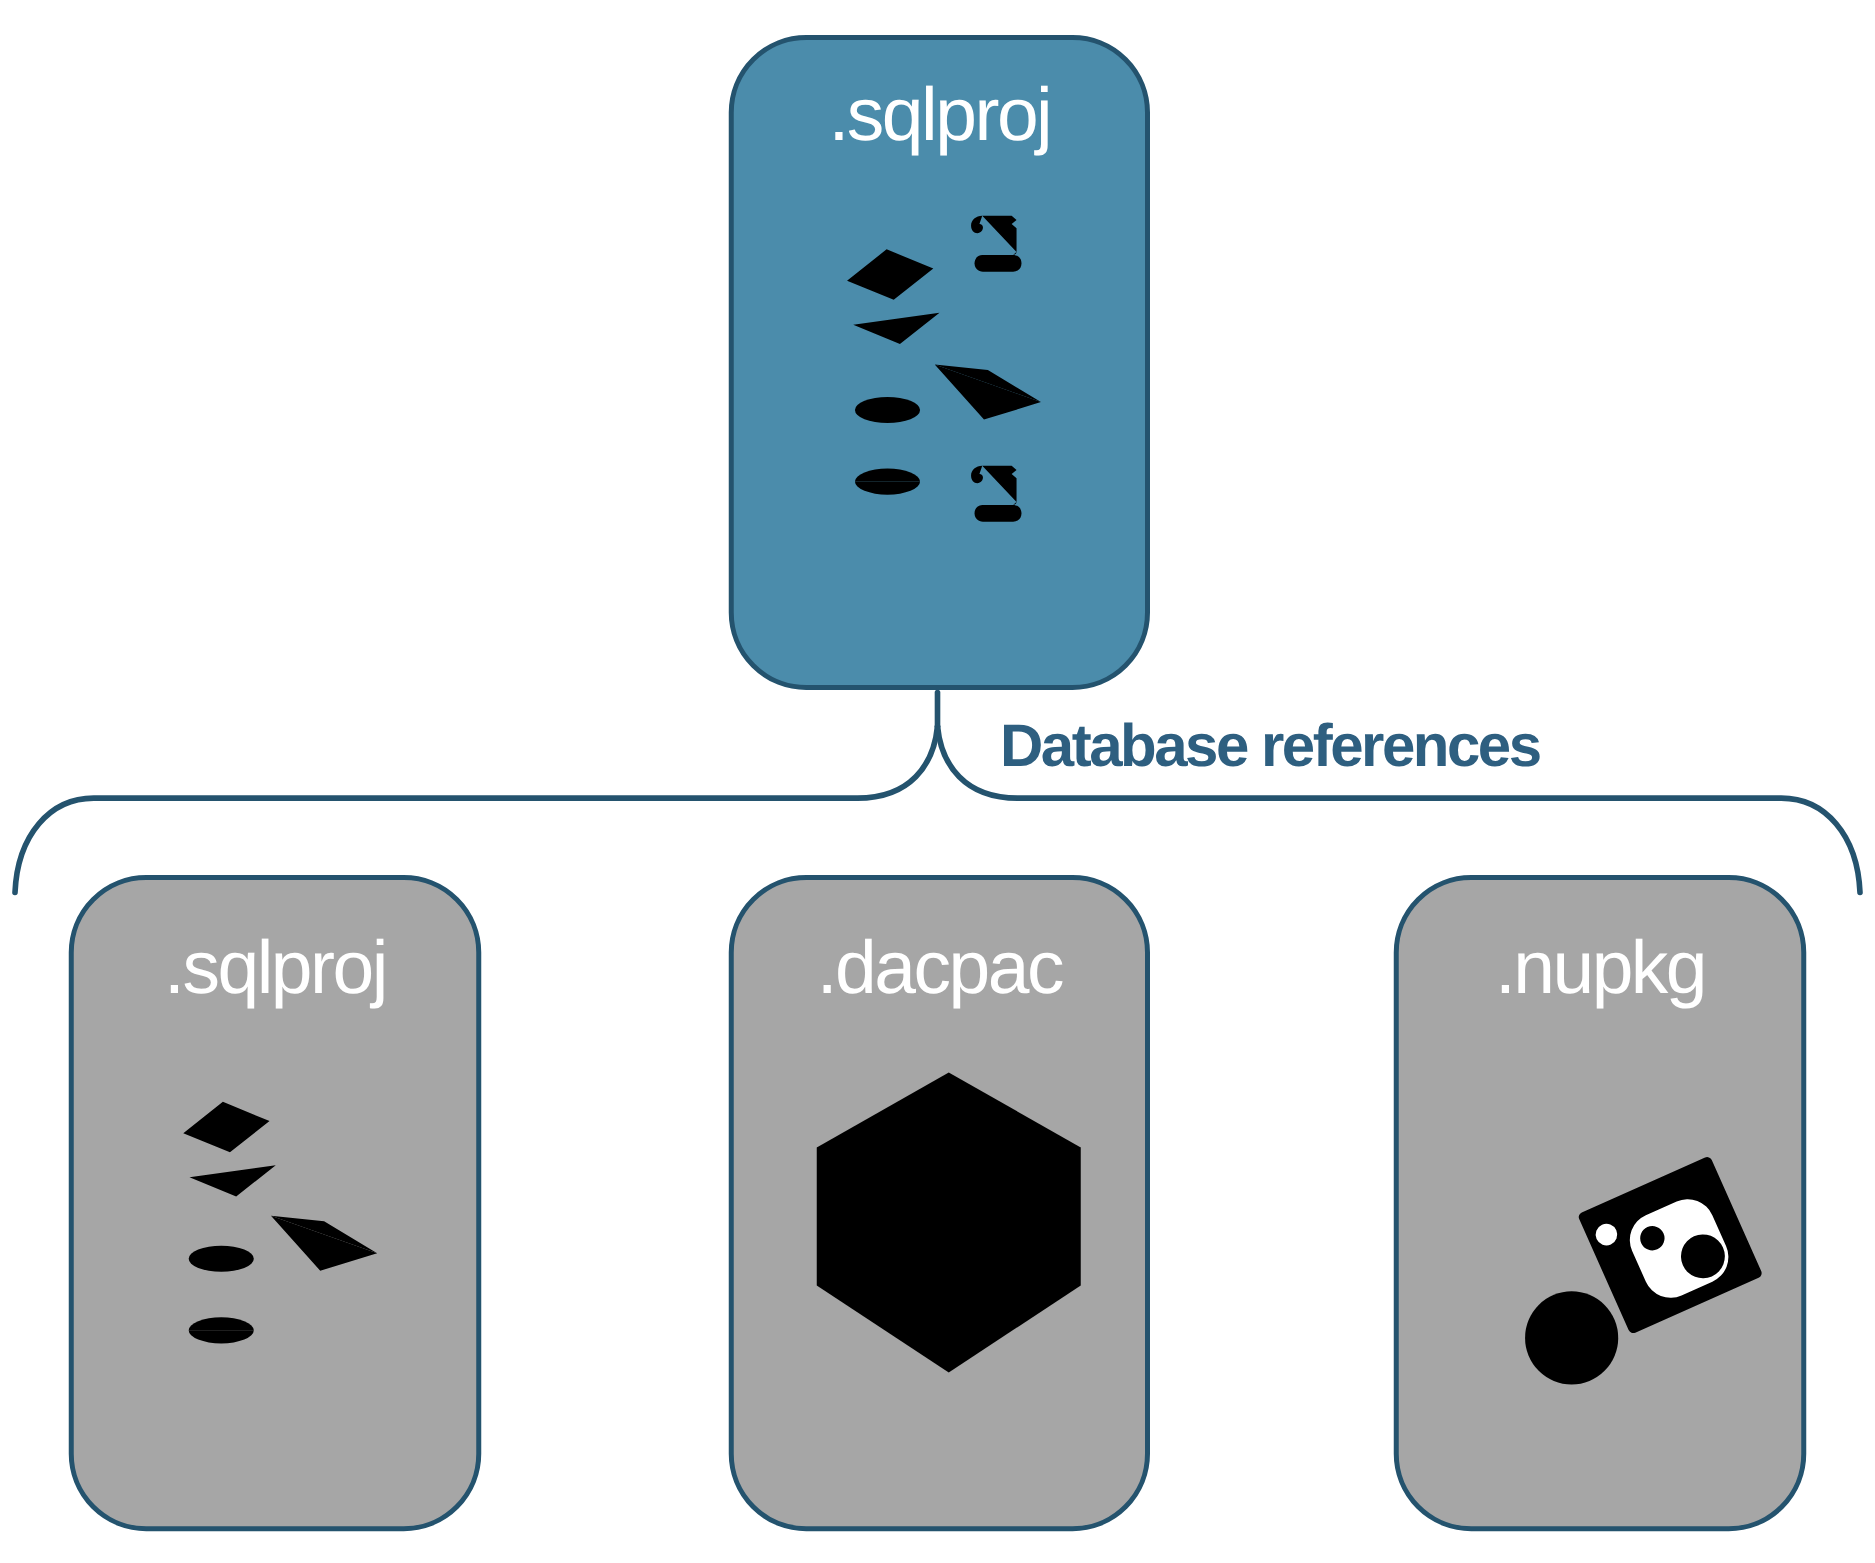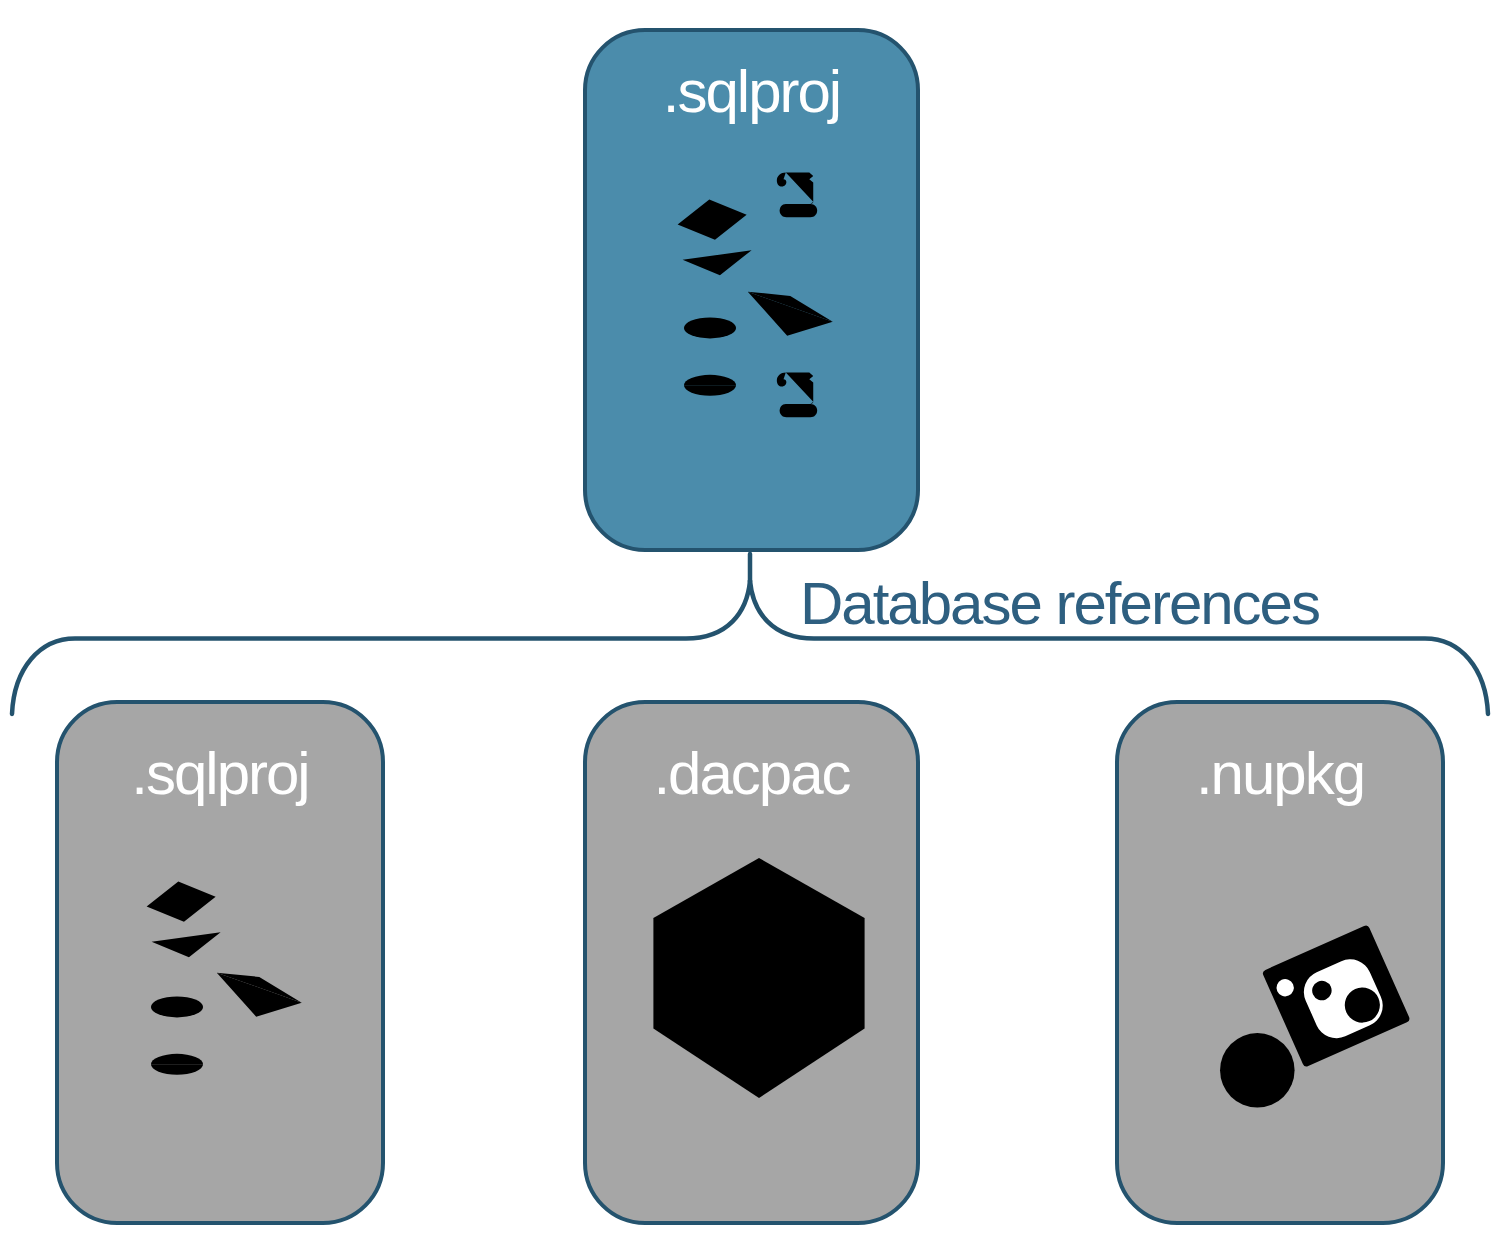--- a/index.html
+++ b/index.html
@@ -17,21 +17,21 @@
   .box-label{
     color:var(--color-label-text,#ffffff);
     font-size:60px;font-weight:400;letter-spacing:-2px;
     text-align:center;line-height:1;
   }
   .root .box-label{padding-top:30px;}
   .child .box-label{padding-top:40px;}
   .connector-label{
     position:absolute;left:800px;top:574px;
     color:var(--color-connector-text,#2e5f80);
-    font-size:60px;font-weight:400;letter-spacing:-2px;line-height:1;
+    font-size:48px;font-weight:700;letter-spacing:-2px;line-height:1;
     white-space:nowrap;
   }
   .bracket{position:absolute;left:0;top:0;}
   .bracket path{fill:none;stroke:var(--color-outline,#2b5b7c);stroke-width:4.5;stroke-linecap:round;}
   .wicon{position:absolute;}
   .defs-holder{position:absolute;width:0;height:0;overflow:hidden;}
 </style>
 </head>
 <body>
 

